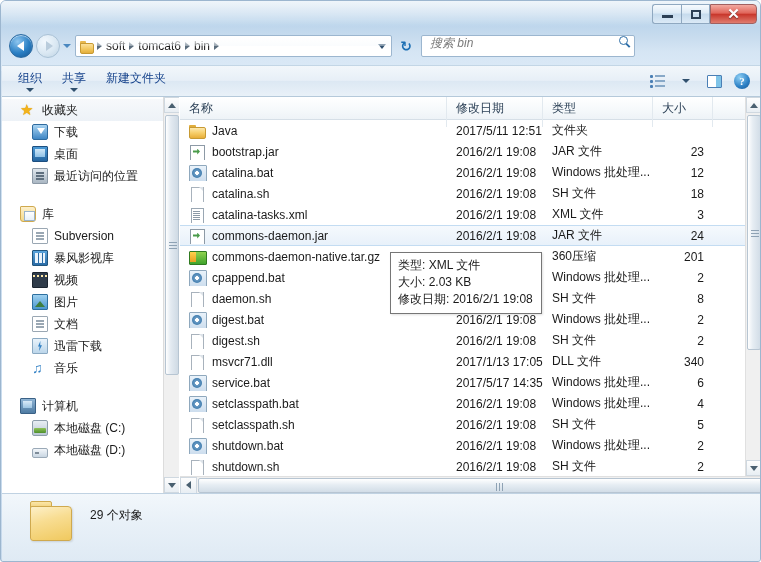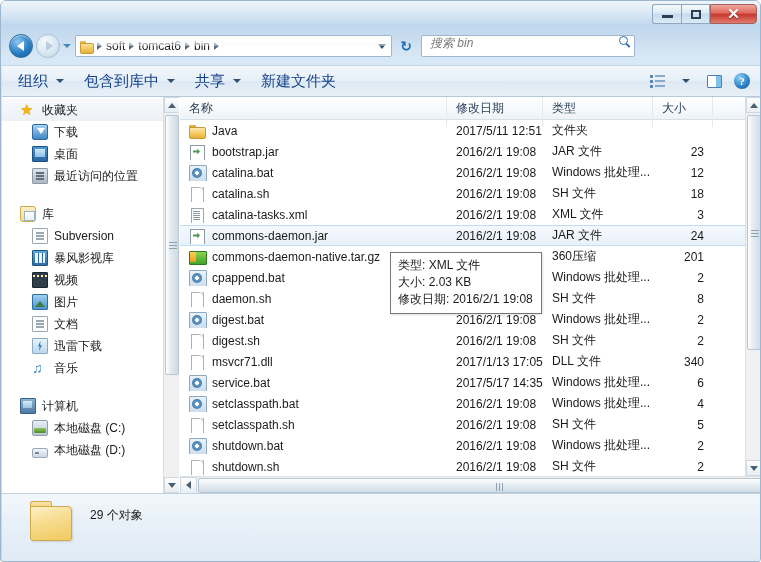--- a/index.html
+++ b/index.html
@@ -163,23 +163,23 @@
   }
 
   
   #toolbar {
     position:absolute; left:1px; top:64px; width:759px; height:32px;
     background: linear-gradient(180deg,#f2f7fb 0%, #e7eff7 48%, #dce8f3 50%, #e9f1f8 100%);
     border-top:1px solid #c3d6e6; border-bottom:1px solid #b5c9da;
     display:flex; align-items:center; padding:0 6px;
   }
   .tb-item {
-    display:flex; align-items:center; gap:8px; height:24px;
+    display:flex; align-items:center; gap:1px; height:24px;
     padding:0 9px; cursor:pointer; border:1px solid transparent; border-radius:2px;
-    color:#15428b; font-size:15px; white-space:nowrap;
+    color:#15428b; font-size:12px; white-space:nowrap;flex-direction:column;
   }
   .tb-caret {
     width:0;height:0;border-left:4px solid transparent;
     border-right:4px solid transparent;border-top:4px solid #30506e;
   }
   #tb-right { margin-left:auto; display:flex; align-items:center; gap:2px; }
   .tb-ico {
     width:26px;height:24px;display:flex;align-items:center;justify-content:center;
     cursor:pointer;border:1px solid transparent;border-radius:2px;
   }
@@ -509,24 +509,20 @@
       <div class="mag"></div>
     </div>
   </div>
 
   <div id="toolbar">
     <div class="tb-item">
       <span>组织</span>
       <span class="tb-caret"></span>
     </div>
     <div class="tb-item">
-      <span>包含到库中</span>
-      <span class="tb-caret"></span>
-    </div>
-    <div class="tb-item">
       <span>共享</span>
       <span class="tb-caret"></span>
     </div>
     <div class="tb-item">
       <span>新建文件夹</span>
     </div>
 
     <div id="tb-right">
       <div class="tb-ico">
         <div class="ico-views">

